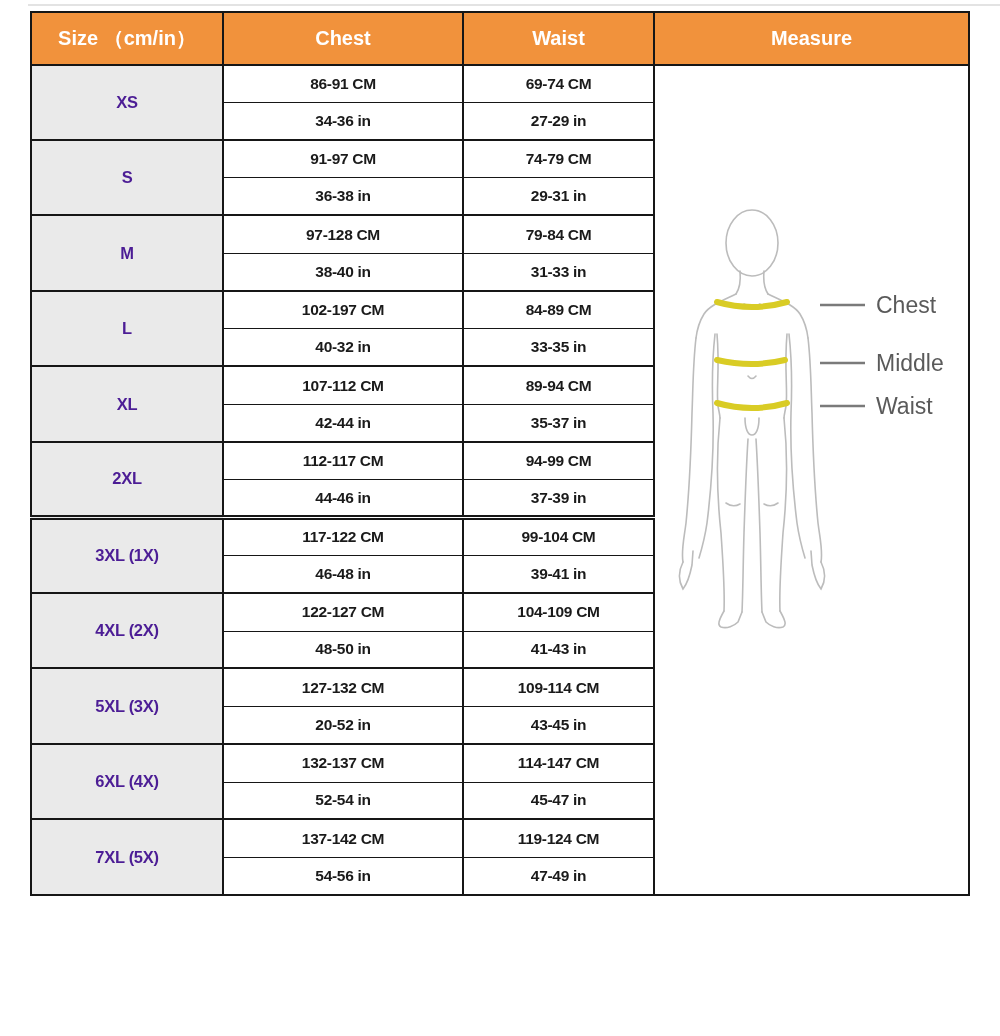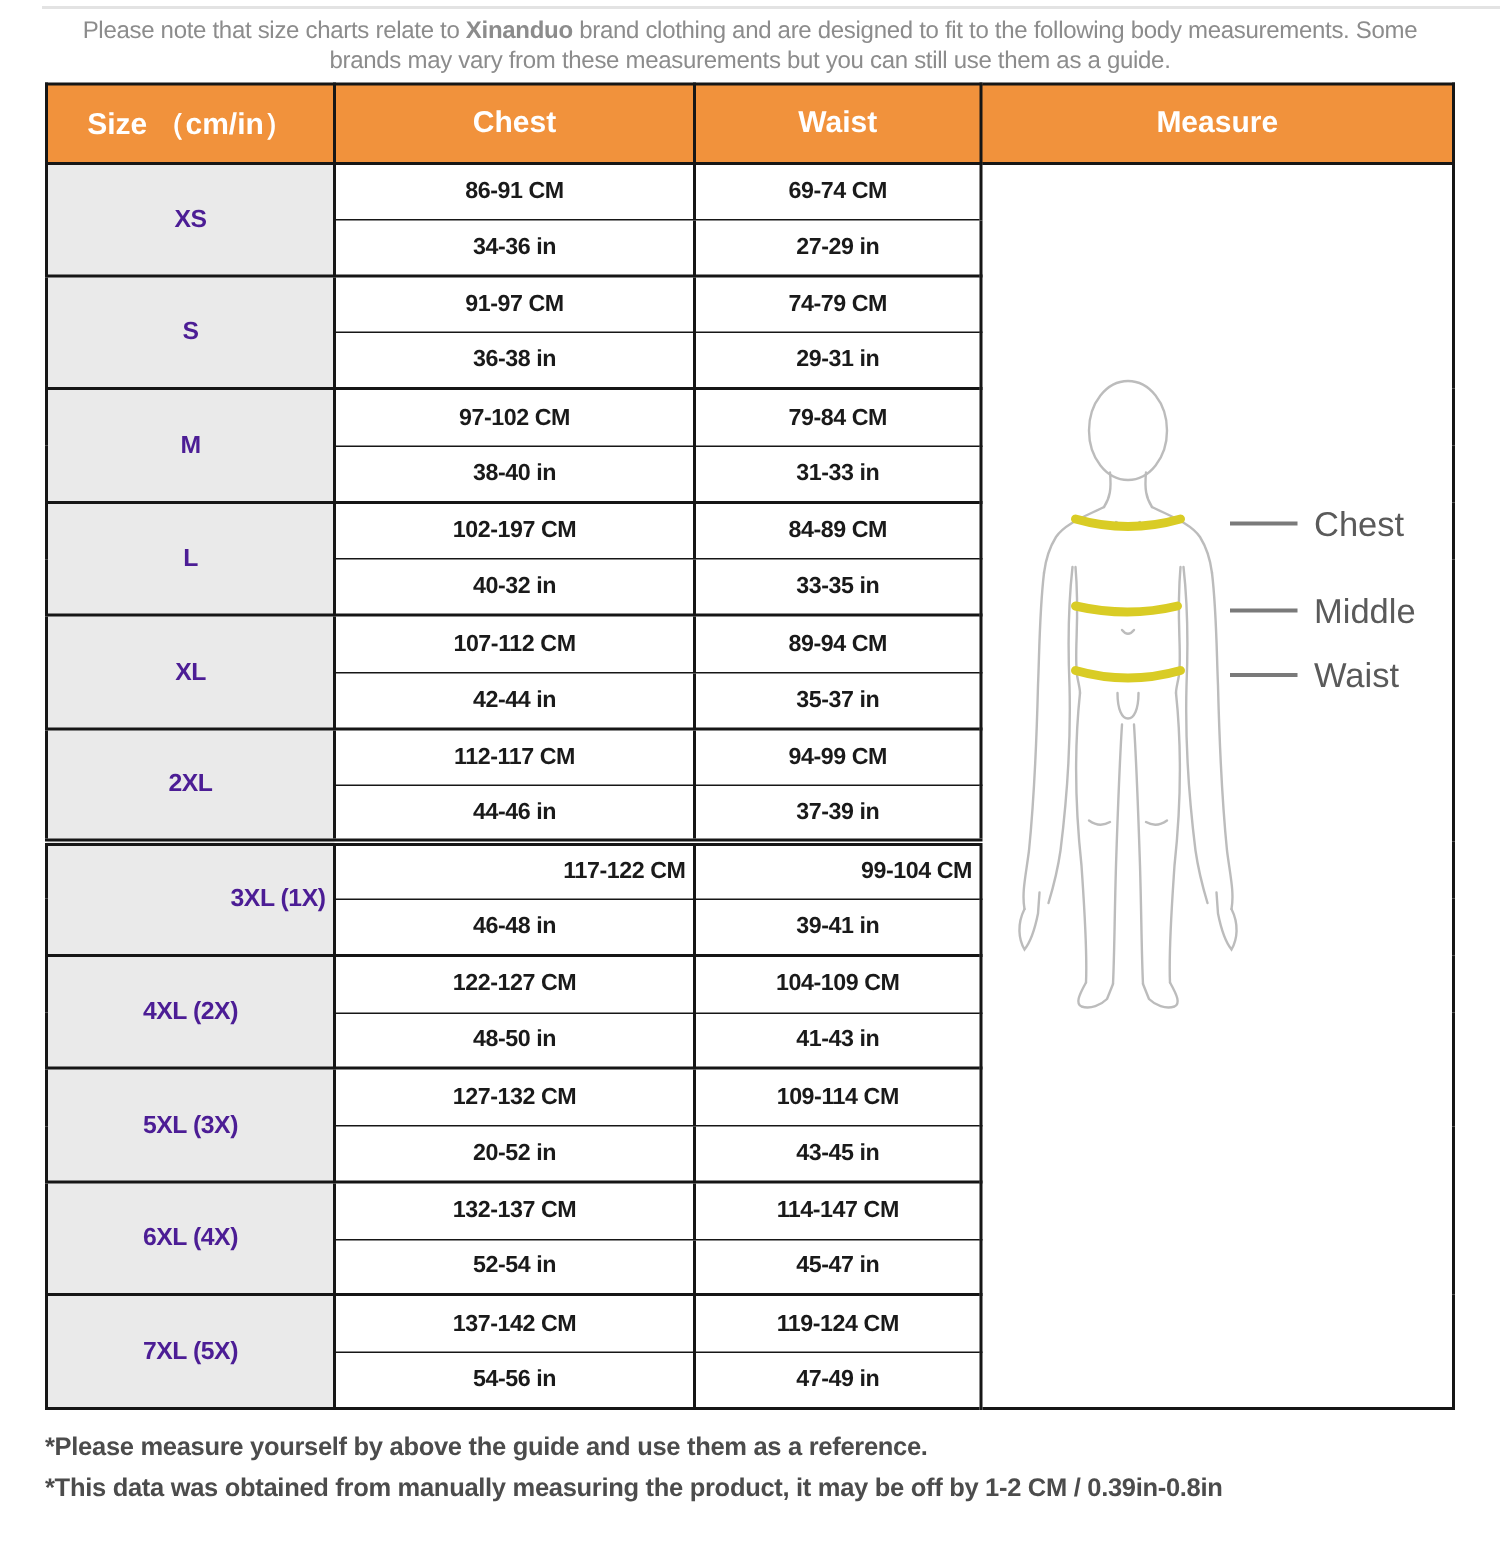--- a/index.html
+++ b/index.html
@@ -32,21 +32,21 @@
   col.c-measure { width: 315px; }
 
   th {
     background: var(--header_bg, #F1923C); color: #fff;
     font-size: 20px; font-weight: 700; height: 53px;
     border: 2px solid #161616; letter-spacing: 0;
   }
   td { border-left: 2px solid #161616; border-right: 2px solid #161616; padding: 5px; }
   tr.main td { border-top: 2px solid #161616; }
   tr.sub  td { border-top: 1.5px solid #161616; }
-  tr.heavy td { border-top: 5px double #161616; text-align: right; }
+  tr.heavy td { border-top: 5px double #161616; }
   td.size {
     background: var(--size_col_bg, #EAEAEA);
     text-align: center; font-weight: 700; font-size: 16.5px; color: #4c1d95;
     letter-spacing: -0.3px;
   }
   td.val {
     text-align: center; font-weight: 700; font-size: 15.5px; color: #1a1a1a;
     height: 37.4px; letter-spacing: -0.3px;
   }
   td.measure { background: #fff; position: relative; vertical-align: top; }
@@ -63,21 +63,20 @@
   .leader { stroke: #7a7a7a; stroke-width: 2.6; }
   .measure-label { fill: #5a5a5a; font-family: "Liberation Sans", sans-serif; font-size: 23px; }
 </style>
 </head>
 <body>
 
 <div class="page">
 
   <hr class="title-rule">
 
-  <p class="subtitle"><span>Please note that size charts relate to </span><span class="brand">Xinanduo</span><span> brand clothing and are designed to fit to the following body measurements. Some brands may vary from these measurements but you can still use them as a guide.</span></p>
 
   <table class="size-table">
     <colgroup>
       <col class="c-size">
         <col class="c-chest">
         <col class="c-waist">
         <col class="c-measure">
     </colgroup>
     <tbody>
         <tr>
@@ -145,21 +144,21 @@
       <td class="val">91-97 CM</td>
       <td class="val">74-79 CM</td>
     </tr>
     <tr class="sub">
       <td class="val">36-38 in</td>
       <td class="val">29-31 in</td>
     </tr>
 
     <tr class="main">
       <td class="size" rowspan="2">M</td>
-      <td class="val">97-102 CM</td>
+      <td class="val">97-128 CM</td>
       <td class="val">79-84 CM</td>
     </tr>
     <tr class="sub">
       <td class="val">38-40 in</td>
       <td class="val">31-33 in</td>
     </tr>
 
     <tr class="main">
       <td class="size" rowspan="2">L</td>
       <td class="val">102-197 CM</td>
@@ -235,18 +234,14 @@
       <td class="val">137-142 CM</td>
       <td class="val">119-124 CM</td>
     </tr>
     <tr class="sub">
       <td class="val">54-56 in</td>
       <td class="val">47-49 in</td>
     </tr>
   </tbody>
     </table>
 
-  <div class="footnotes">
-    <p class="footnote">*Please measure yourself by above the guide and use them as a reference.</p>
-    <p class="footnote">*This data was obtained from manually measuring the product, it may be off by 1-2 CM / 0.39in-0.8in</p>
-  </div>
 
 </div>
 
 </body></html>

